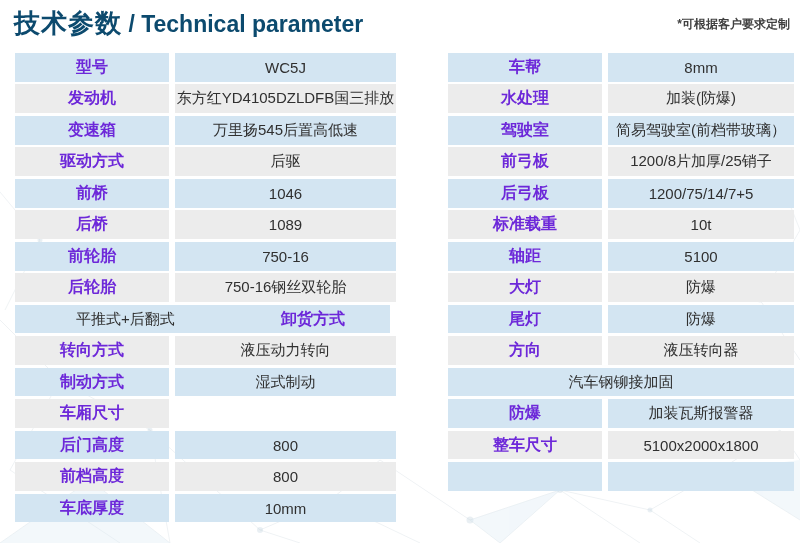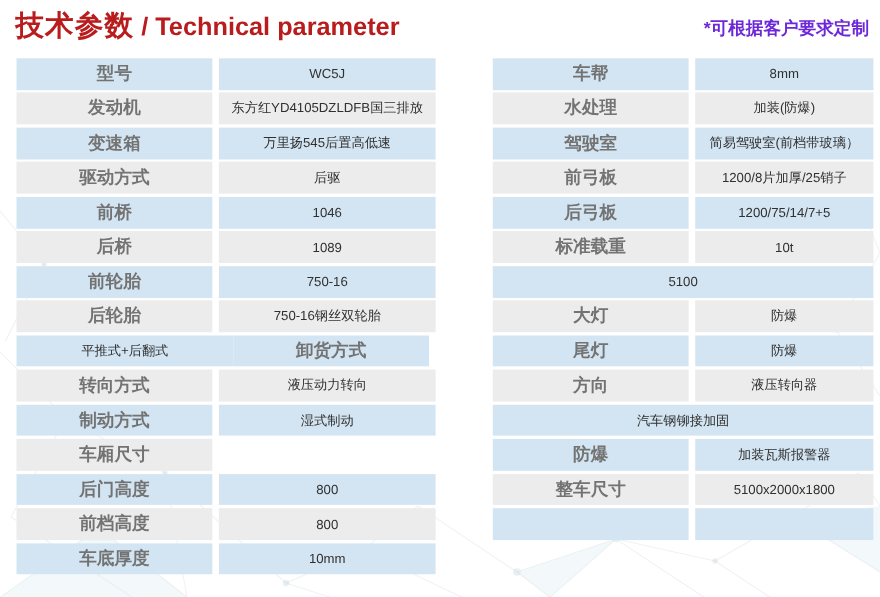--- a/index.html
+++ b/index.html
@@ -14,52 +14,52 @@
   }
   #bg-pattern {
     position:absolute; left:0; top:0; width:800px; height:543px;
     z-index:0; pointer-events:none;
   }
   .page { position:relative; z-index:1; width:800px; height:543px; }
 
   .header { position:absolute; left:14px; top:4px; right:10px; height:44px; }
   .page-title {
     position:absolute; left:0; top:2px;
-    font-weight:bold; color:#b91c1c;
+    font-weight:bold; color:#0c4a6e;
     white-space:nowrap;
   }
   .page-title .zh { font-size:26px; letter-spacing:1px; }
   .page-title .en { font-size:23px; }
   .custom-note {
     position:absolute; right:0; top:12px;
-    font-size:16px; font-weight:600; color:#6d28d9;
+    font-size:12px; font-weight:600; color:#404040;
     white-space:nowrap;
   }
 
   .spec-table {
     position:absolute; top:53px; width:381px;
     display:flex; flex-direction:column;
   }
   #table-left  { left:15px; }
   #table-right { left:412px; width:382px;padding-left:36px; }
 
   .trow {
     display:flex; height:28.6px; margin-bottom:2.9px;
     width:100%;
   }
   .cell {
     display:flex; align-items:center; justify-content:center;
     text-align:center; white-space:nowrap; overflow:hidden;
   }
   .cell.label {
-    width:178px; margin-right:6px;
-    font-weight:bold; font-size:16px; color:#737373;
+    width:154px; margin-right:6px;
+    font-weight:bold; font-size:16px; color:#6d28d9;
   }
   .cell.value {
-    flex:1; font-size:12px; font-weight:normal; color:#303030;
+    flex:1; font-size:15px; font-weight:normal; color:#303030;
   }
   .trow.odd  .cell { background:var(--row-blue,#d3e5f2); }
   .trow.even .cell { background:var(--row-gray,#ececec); }
 </style>
 </head>
 <body>
 
 <svg id="bg-pattern" viewBox="0 0 800 543" xmlns="http://www.w3.org/2000/svg">
   <g stroke="#9fb3c0" stroke-width="1" opacity="0.16" fill="none">
     <path d="M -20 300 L 60 380 L 10 470 L 120 543"></path>
@@ -184,20 +184,21 @@
       </div>
       <div class="trow odd">
         <div class="cell label">后弓板</div>
         <div class="cell value">1200/75/14/7+5</div>
       </div>
       <div class="trow even">
         <div class="cell label">标准载重</div>
         <div class="cell value">10t</div>
       </div>
       <div class="trow odd">
+        <div class="cell label">轴距</div>
         <div class="cell value">5100</div>
       </div>
       <div class="trow even">
         <div class="cell label">大灯</div>
         <div class="cell value">防爆</div>
       </div>
       <div class="trow odd">
         <div class="cell label">尾灯</div>
         <div class="cell value">防爆</div>
       </div>

